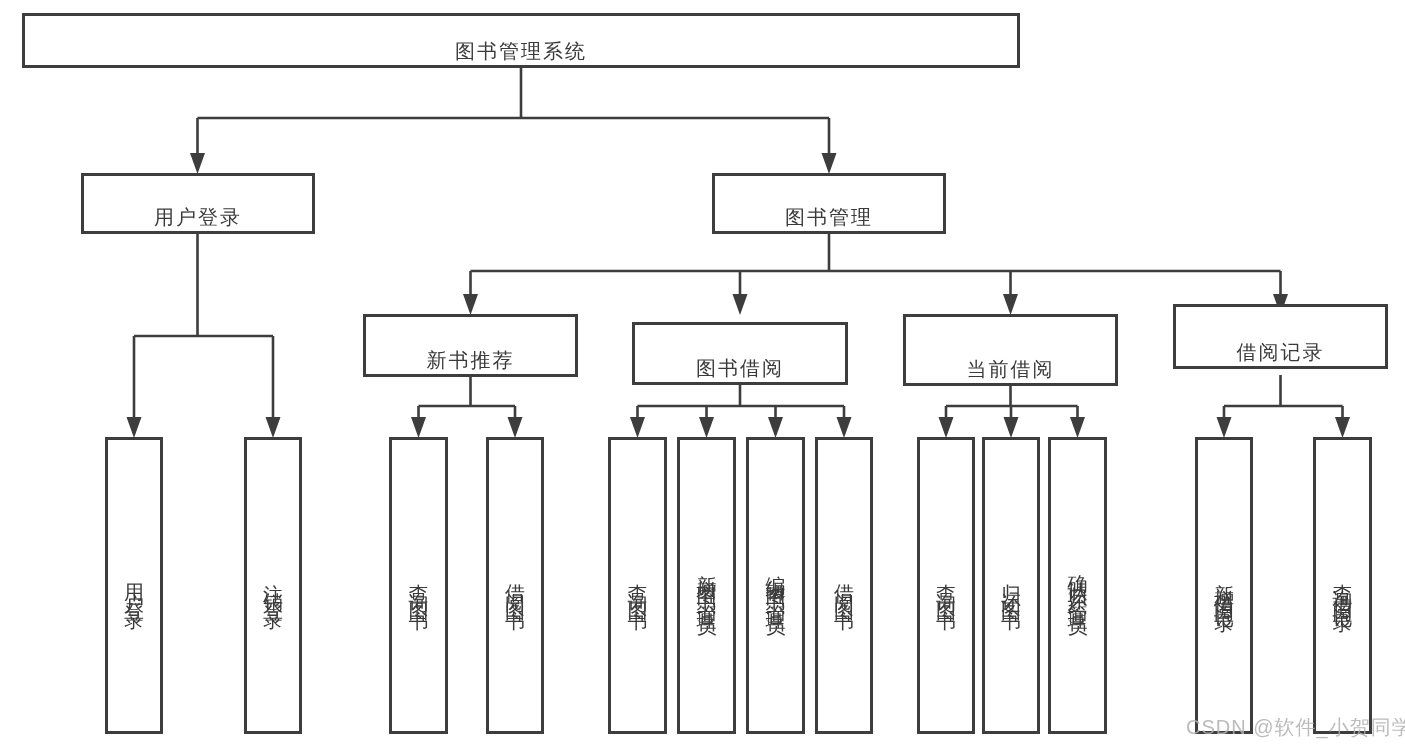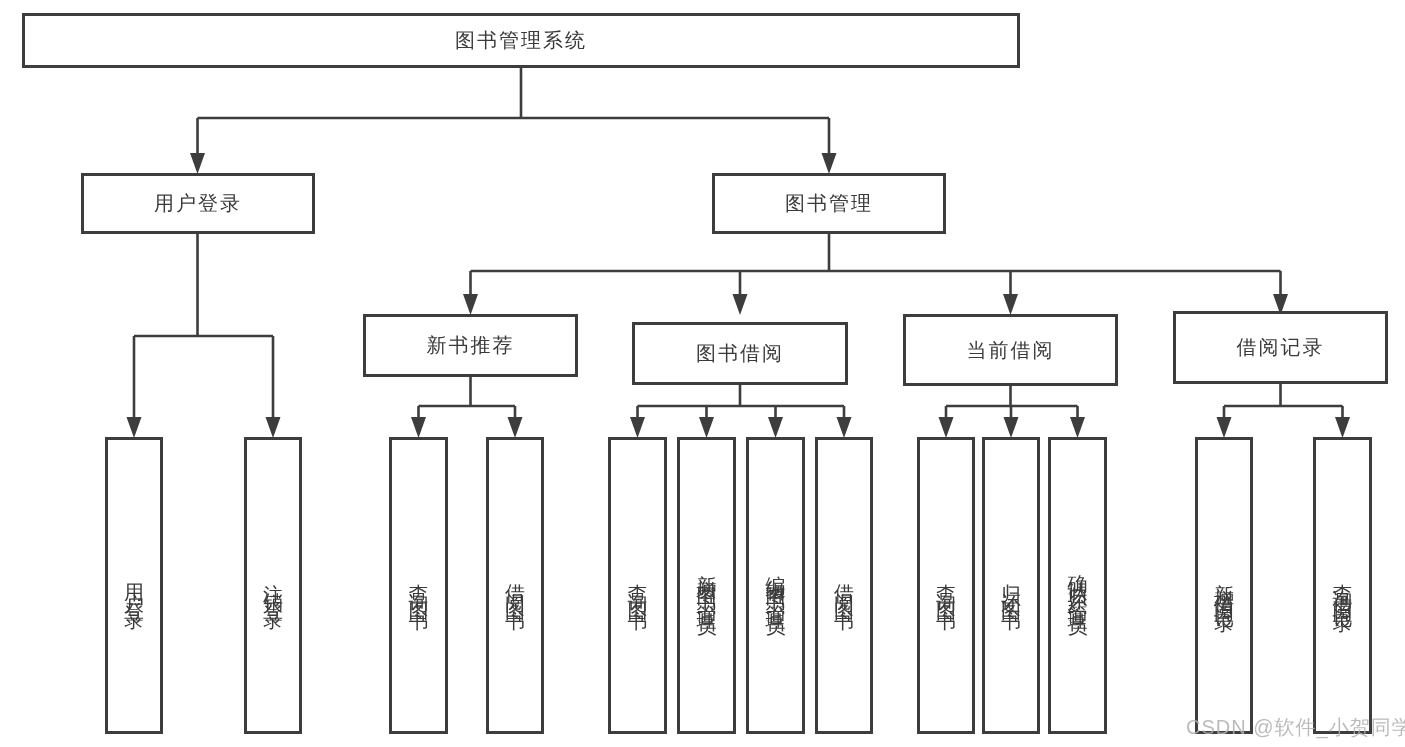--- a/index.html
+++ b/index.html
@@ -11,21 +11,21 @@
   html,body{margin:0;padding:0;background:var(--background);}
   .canvas{
     position:relative;width:1405px;height:747px;background:var(--background);
     font-family:"Liberation Sans","DejaVu Sans",sans-serif;overflow:hidden;
   }
   .connectors{position:absolute;left:0;top:0;pointer-events:none;}
   .connectors path.lines{fill:none;stroke:var(--line);stroke-width:2.6;}
   .connectors path.arrow{fill:var(--line);stroke:none;}
   .hbox{
     position:absolute;box-sizing:border-box;border:3px solid var(--line);
-    background:var(--background);display:flex;align-items:center;justify-content:center;
+    background:var(--background);display:flex;align-items:flex-end;justify-content:center;
     font-size:20px;letter-spacing:2px;color:var(--text);
   }
   .vbox{
     position:absolute;box-sizing:border-box;border:3px solid var(--line);
     background:var(--background);display:flex;align-items:center;justify-content:center;
     top:437px;height:297px;
   }
   .vbox .vtext{
     writing-mode:vertical-lr;text-orientation:mixed;
     font-size:20px;letter-spacing:9px;line-height:1.15;color:var(--text);
@@ -95,21 +95,21 @@
 
   <div class="hbox" style="left:363px;top:314px;width:215px;height:63px;">
     <span>新书推荐</span>
   </div>
   <div class="hbox" style="left:632px;top:314px;width:216px;height:63px;margin-top:8px;">
     <span>图书借阅</span>
   </div>
   <div class="hbox" style="left:903px;top:314px;width:215px;height:72px;">
     <span>当前借阅</span>
   </div>
-  <div class="hbox" style="left:1173px;top:311px;width:215px;height:73px;">
+  <div class="hbox" style="left:1173px;top:304px;width:215px;height:65px;">
     <span>借阅记录</span>
   </div>
 
   <div class="vbox" style="left:105px;width:58px;">
     <span class="vtext">用户登录</span>
   </div>
   <div class="vbox" style="left:244px;width:58px;">
     <span class="vtext">注销登录</span>
   </div>
 

